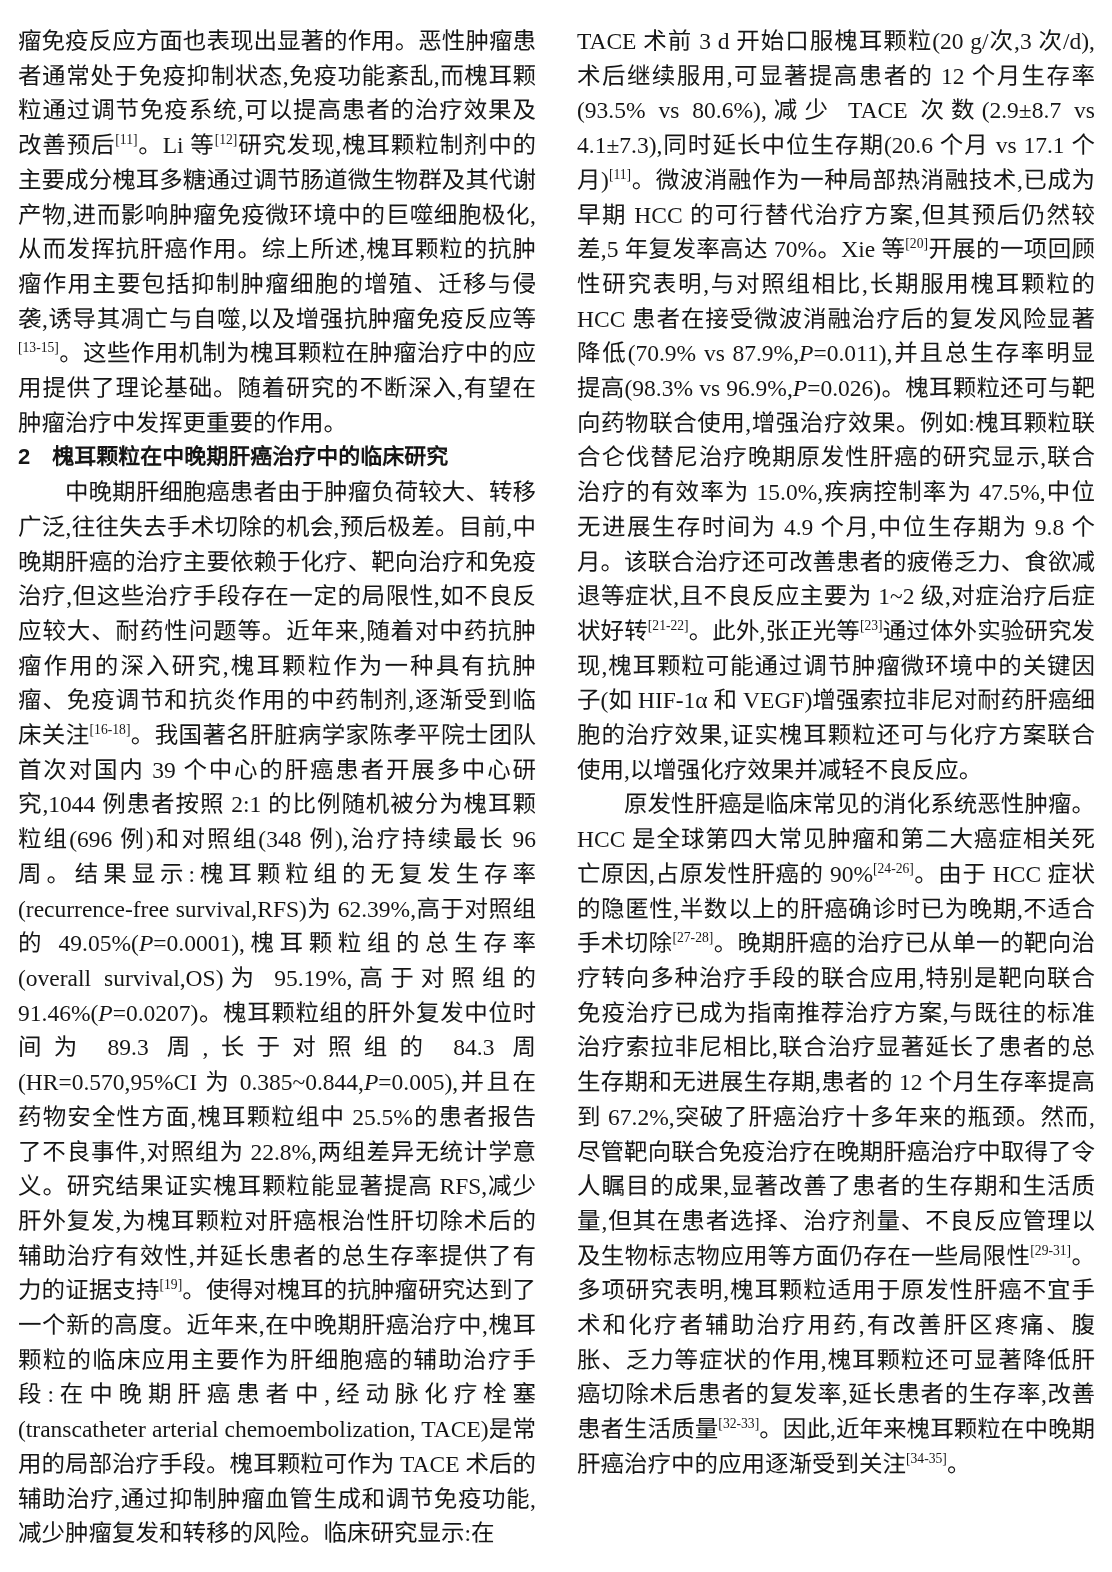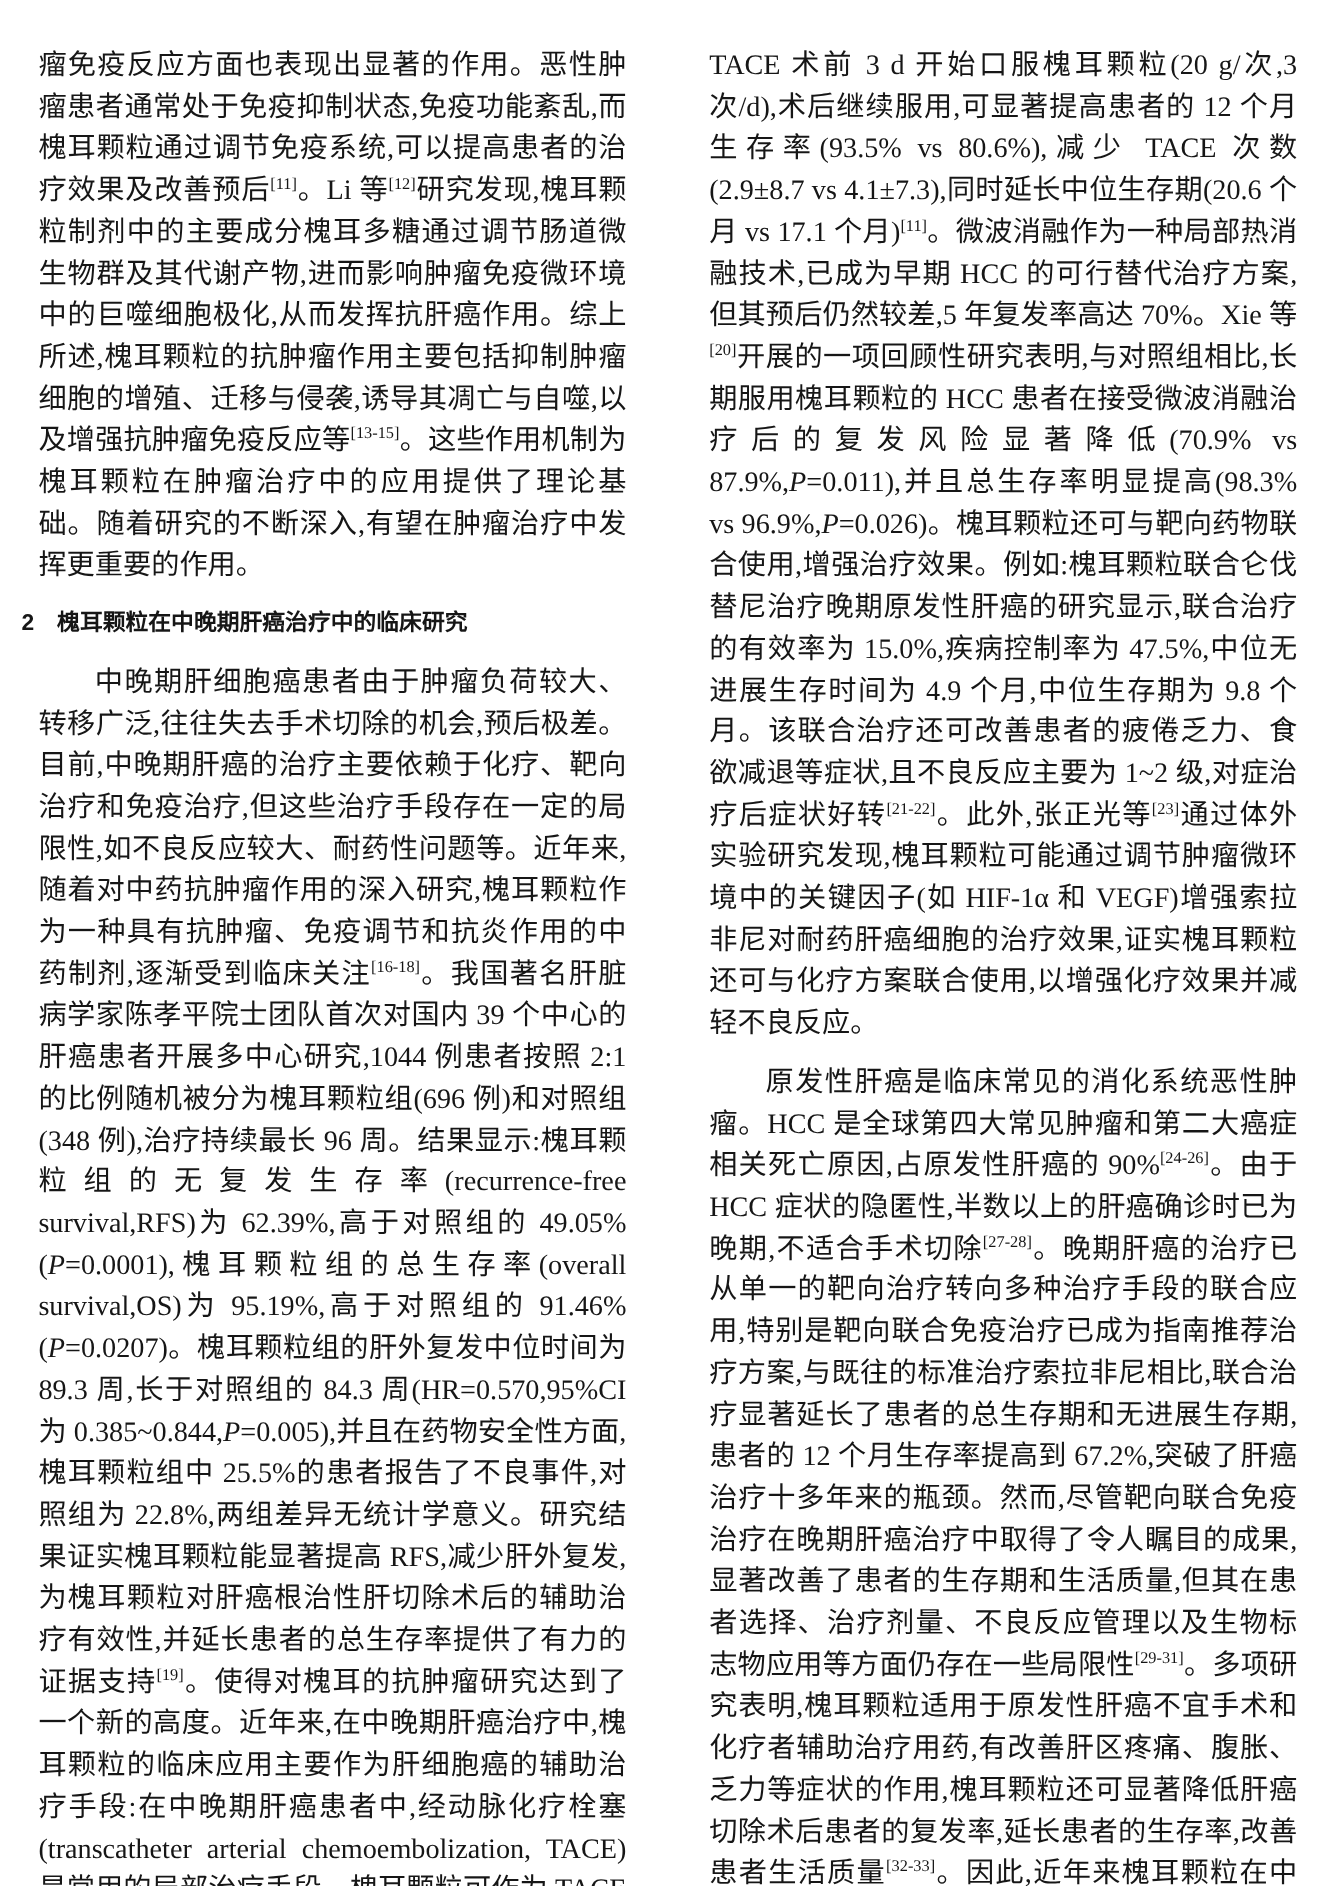--- a/index.html
+++ b/index.html
@@ -19,33 +19,33 @@
     width: 1112px;
     padding: 24px 18px 0 18px;
     display: flex;
     gap: 41px;
   }
   .column {
     flex: 0 0 518px;
     width: 518px;
   }
   .column p {
-    margin: 14px;
+    margin: 0;
     font-size: 23.5px;
     line-height: 34.7px;
     text-align: justify;
     text-justify: inter-character;
   }
   .column p.indent {
     text-indent: 2em;
   }
   .column h2 {
     margin: 0;
     font-family: "Liberation Sans", "DejaVu Sans", sans-serif;
-    font-size: 19px;
+    font-size: 22px;
     font-weight: 700;
     line-height: 34.7px;
   }
   sup {
     font-size: 0.58em;
     line-height: 0;
     vertical-align: super;
   }
   i {
     font-style: italic;

